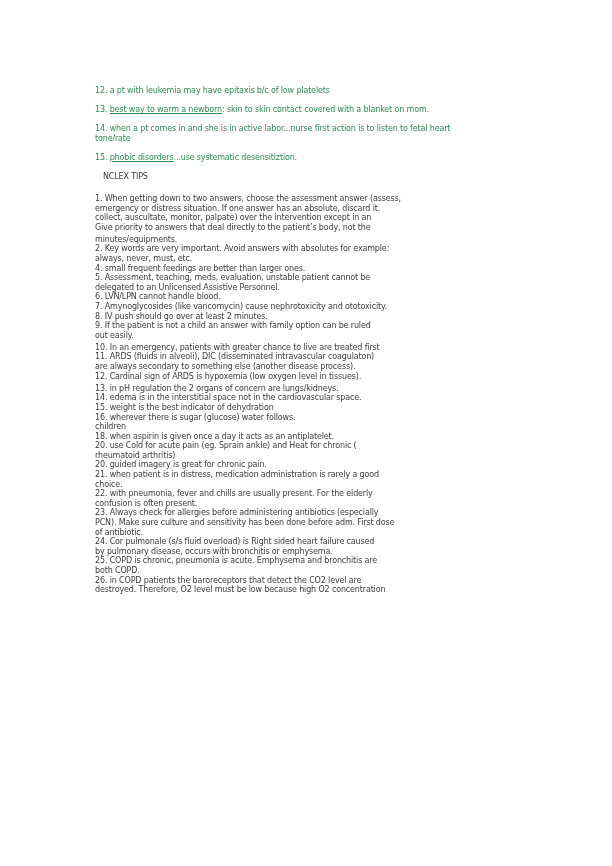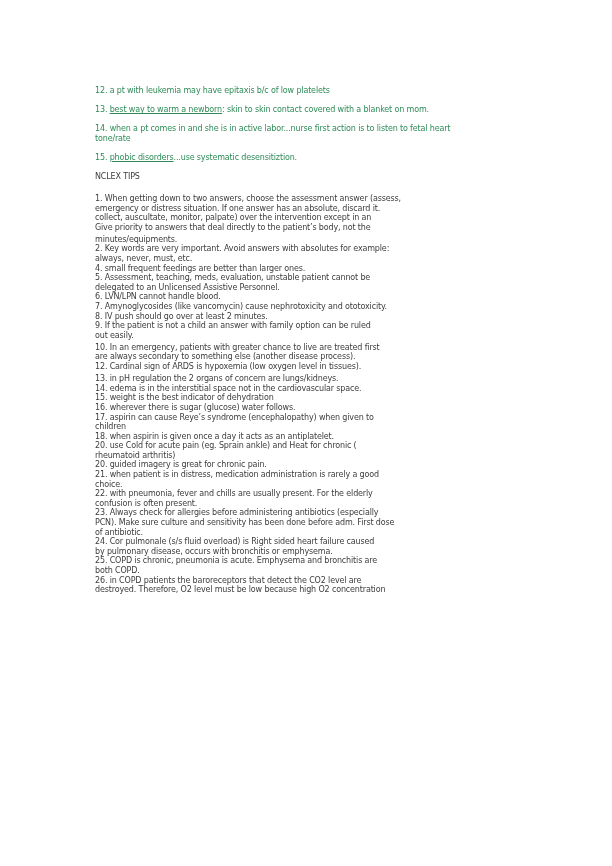--- a/index.html
+++ b/index.html
@@ -29,20 +29,21 @@
     width: 435px;
   }
   .intro { color: var(--green); }
   .intro-item { margin-bottom: 9.6px; }
   .intro-line { white-space: nowrap; }
   .u { text-decoration: underline; }
   .heading {
     color: var(--body-text);
     margin-bottom: 12px;
     white-space: nowrap;
+    margin-left: 8px;
   }
   .tips { color: var(--body-text); }
   .tip-line { white-space: nowrap; }
   .tip-line.gap { margin-top: 2.5px; }
 </style>
 </head>
 <body>
 
 <div class="page">
   <div class="content">
@@ -72,27 +73,27 @@
         <div class="tip-line">always, never, must, etc.</div>
         <div class="tip-line">4. small frequent feedings are better than larger ones.</div>
         <div class="tip-line">5. Assessment, teaching, meds, evaluation, unstable patient cannot be</div>
         <div class="tip-line">delegated to an Unlicensed Assistive Personnel.</div>
         <div class="tip-line">6. LVN/LPN cannot handle blood.</div>
         <div class="tip-line">7. Amynoglycosides (like vancomycin) cause nephrotoxicity and ototoxicity.</div>
         <div class="tip-line">8. IV push should go over at least 2 minutes.</div>
         <div class="tip-line">9. If the patient is not a child an answer with family option can be ruled</div>
         <div class="tip-line">out easily.</div>
         <div class="tip-line gap">10. In an emergency, patients with greater chance to live are treated first</div>
+        <div class="tip-line">11. ARDS (fluids in alveoli), DIC (disseminated intravascular coagulaton)</div>
         <div class="tip-line">are always secondary to something else (another disease process).</div>
         <div class="tip-line">12. Cardinal sign of ARDS is hypoxemia (low oxygen level in tissues).</div>
         <div class="tip-line gap">13. in pH regulation the 2 organs of concern are lungs/kidneys.</div>
         <div class="tip-line">14. edema is in the interstitial space not in the cardiovascular space.</div>
         <div class="tip-line">15. weight is the best indicator of dehydration</div>
         <div class="tip-line">16. wherever there is sugar (glucose) water follows.</div>
-        <div class="tip-line">17. aspirin can cause Reye’s syndrome (encephalopathy) when given to</div>
         <div class="tip-line">children</div>
         <div class="tip-line">18. when aspirin is given once a day it acts as an antiplatelet.</div>
         <div class="tip-line">20. use Cold for acute pain (eg. Sprain ankle) and Heat for chronic (</div>
         <div class="tip-line">rheumatoid arthritis)</div>
         <div class="tip-line">20. guided imagery is great for chronic pain.</div>
         <div class="tip-line">21. when patient is in distress, medication administration is rarely a good</div>
         <div class="tip-line">choice.</div>
         <div class="tip-line">22. with pneumonia, fever and chills are usually present. For the elderly</div>
         <div class="tip-line">confusion is often present.</div>
         <div class="tip-line">23. Always check for allergies before administering antibiotics (especially</div>

